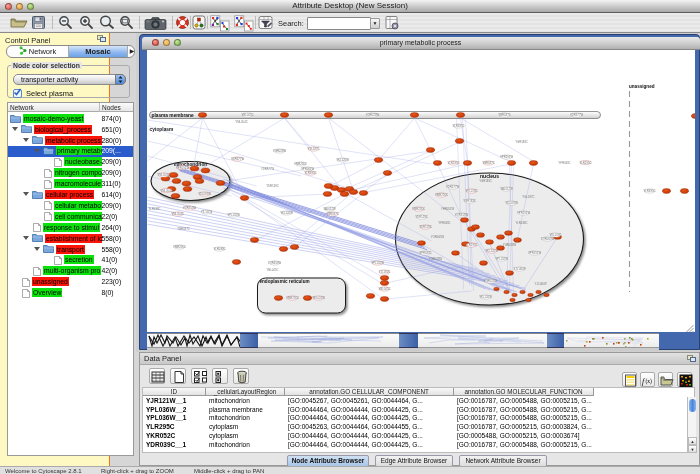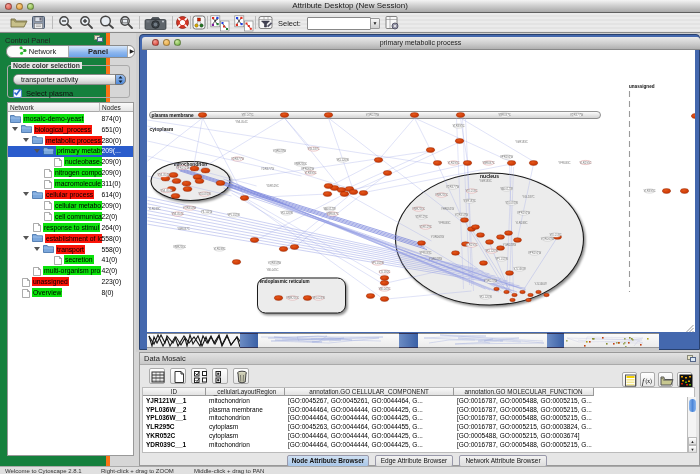--- a/index.html
+++ b/index.html
@@ -5,21 +5,21 @@
 .abs{position:absolute}
 #titlebar{left:0;top:0;width:700px;height:13px;background:linear-gradient(#f4f4f4,#cdcdcd 50%,#a8a8a8);border-bottom:1px solid #5e5e5e}
 #titlebar .t{width:100%;text-align:center;font-size:8px;line-height:12px;color:#1a1a1a}
 .light{position:absolute;top:2.5px;width:7px;height:7px;border-radius:50%;border:0.5px solid rgba(0,0,0,.35)}
 #toolbar{left:0;top:13px;width:700px;height:20px;background:repeating-linear-gradient(#ebebeb 0px,#ebebeb 2px,#e3e3e3 2px,#e3e3e3 4px);border-bottom:1px solid #8a8a8a}
 .tbi{position:absolute;top:2px}
 .tsep{position:absolute;top:3px;width:1px;height:13px;background:#bbb}
 #searchlbl{position:absolute;left:278px;top:6px;font-size:7.5px;color:#222}
 #searchbox{position:absolute;left:307px;top:3.5px;width:64px;height:13px;background:#fff;border:1px solid #888;border-radius:1px}
 #searcharrow{position:absolute;left:370px;top:4.5px;width:10px;height:11px;background:linear-gradient(#f8f8f8,#d0d0d0);border:1px solid #999;border-radius:1px;font-size:5px;line-height:9px;text-align:center;color:#222}
-#cpanel{left:0;top:33px;width:110px;height:433px;background:#15803d;border-right:4px solid #f97316}
+#cpanel{left:0;top:33px;width:110px;height:433px;background:#fef9c3;border-right:1px solid #f97316}
 #cpanel .ptitle{position:absolute;left:5px;top:3px;font-size:7.5px;color:#222}
 .floati{position:absolute;width:9px;height:7px}
 #tabs{position:absolute;left:6px;top:12px;width:129px;height:12.5px;background:#fdfdfd;border:1px solid #8a8a8a;border-radius:6px;overflow:hidden;font-size:7.5px;line-height:11px;color:#222}
 #tabs .seg{position:absolute;top:0;height:100%}
 #tabnet{left:0;width:62px;border-right:1px solid #aaa;text-align:center}
 #tabmos{left:62px;width:59px;background:linear-gradient(#d5e6fa,#8cb6ee 60%,#6ea3e8);border-right:1px solid #aaa;text-align:center;font-weight:bold}
 #tabarr{left:121px;width:8px;text-align:center;font-size:6px}
 #gbox{position:absolute;left:7px;top:32px;width:123px;height:33px;border:1px solid #aaa;border-radius:3px}
 #gbox .lg{position:absolute;left:3px;top:-4px;background:#e6e6e6;padding:0 2px;font-size:6.8px;font-weight:bold;color:#333}
 #combo{position:absolute;left:5px;top:8px;width:113px;height:11px;background:linear-gradient(#ffffff,#e2e2e2 60%,#c6c6c6);border:1px solid #8a8a8a;border-radius:5px;font-size:7px;line-height:10px;color:#111;padding-left:7px}
@@ -170,40 +170,40 @@
       <line x1="5" y1="1.5" x2="5" y2="13.5" stroke="#888" stroke-width="0.6"></line>
       <circle cx="10" cy="11" r="3" fill="#99a" stroke="#445" stroke-width="0.8"></circle>
       <circle cx="10" cy="11" r="1.1" fill="#f0f0f0"></circle>
     </svg>
     <div class="tsep" style="left:52px"></div>
     <div class="tsep" style="left:139px"></div>
     <div class="tsep" style="left:172px"></div>
     <div class="tsep" style="left:190px"></div>
     <div class="tsep" style="left:207px"></div>
     <div class="tsep" style="left:255px"></div>
-    <div id="searchlbl">Select:</div>
+    <div id="searchlbl">Search:</div>
     <div id="searchbox"></div>
     <div id="searcharrow">▼</div>
   </div>
 <div id="cpanel" class="abs">
 <div class="ptitle">Control Panel</div>
 <div style="position:absolute;right:3px;top:2px;width:9px;height:8px">
       <svg class="floati" viewBox="0 0 9 7">
         <rect x="0.5" y="0.5" width="5" height="4" fill="#e8e4c8" stroke="#887"></rect>
         <rect x="3.5" y="2.5" width="5" height="4" fill="#dce8f4" stroke="#568"></rect>
       </svg>
     </div>
 <div id="tabs">
  <div class="seg" id="tabnet"><svg width="8" height="9" viewBox="0 0 8 9" style="vertical-align:-1px">
           <circle cx="2" cy="1.8" r="1.5" fill="#3c3"></circle>
           <circle cx="6" cy="4.5" r="1.5" fill="#2a2"></circle>
           <circle cx="2.5" cy="7.2" r="1.5" fill="#3c3"></circle>
           <path d="M2 2 L6 4.5 L2.5 7" stroke="#282" stroke-width="0.7" fill="none"></path>
         </svg> Network</div>
- <div class="seg" id="tabmos">Panel</div>
+ <div class="seg" id="tabmos">Mosaic</div>
  <div class="seg" id="tabarr">▶</div>
 </div>
 <div id="gbox">
       <span class="lg">Node color selection</span>
  <div id="combo">transporter activity<span class="step">
   <svg width="9" height="9" viewBox="0 0 9 9">
             <path d="M4.5 1 L6.5 3.5 L2.5 3.5 Z" fill="#123"></path>
             <path d="M4.5 8 L6.5 5.5 L2.5 5.5 Z" fill="#123"></path>
           </svg></span></div>
 </div>
@@ -764,21 +764,21 @@
             <rect x="29" y="4" width="1.6" height="1.6" fill="#889030"></rect>
             <rect x="83" y="4" width="1.6" height="1.6" fill="#b8a820"></rect>
             <rect x="60" y="8" width="1.6" height="1.6" fill="#a0a860"></rect>
           </svg>
         </div>
 </div>
  </div>
 </div>
 <div id="dpanel" class="abs">
 <div id="dptitle">
-      <span class="t">Data Mosaic</span>
+      <span class="t">Data Panel</span>
 <div style="position:absolute;right:3px;top:2px;width:9px;height:8px">
         <svg class="floati" viewBox="0 0 9 7">
           <rect x="0.5" y="0.5" width="5" height="4" fill="#e8e4c8" stroke="#887"></rect>
           <rect x="3.5" y="2.5" width="5" height="4" fill="#dce8f4" stroke="#568"></rect>
         </svg>
       </div>
     </div>
 <div class="dbtn" style="left:9px;top:15px;width:16px;height:16px"><svg width="14" height="14" viewBox="0 0 14 14" style="margin:1px">
         <rect x="1" y="2" width="12" height="10" fill="#eee" stroke="#333"></rect>
         <line x1="1" y1="5" x2="13" y2="5" stroke="#333"></line>

